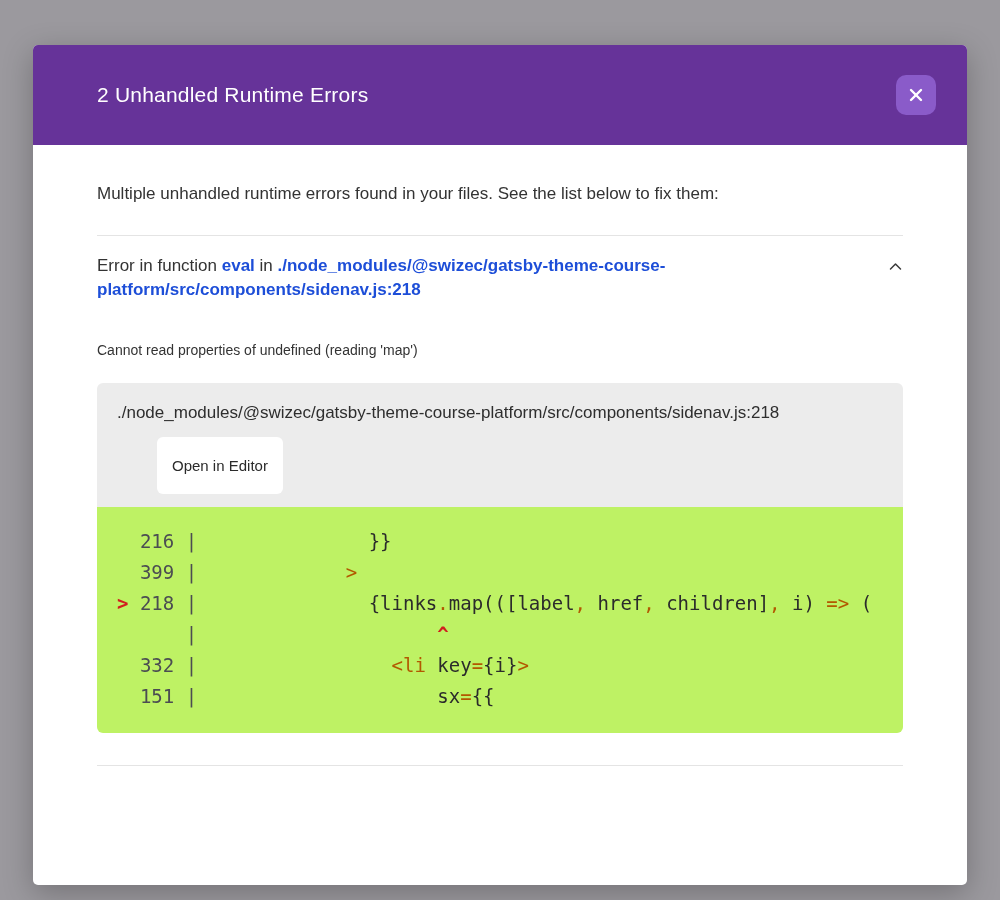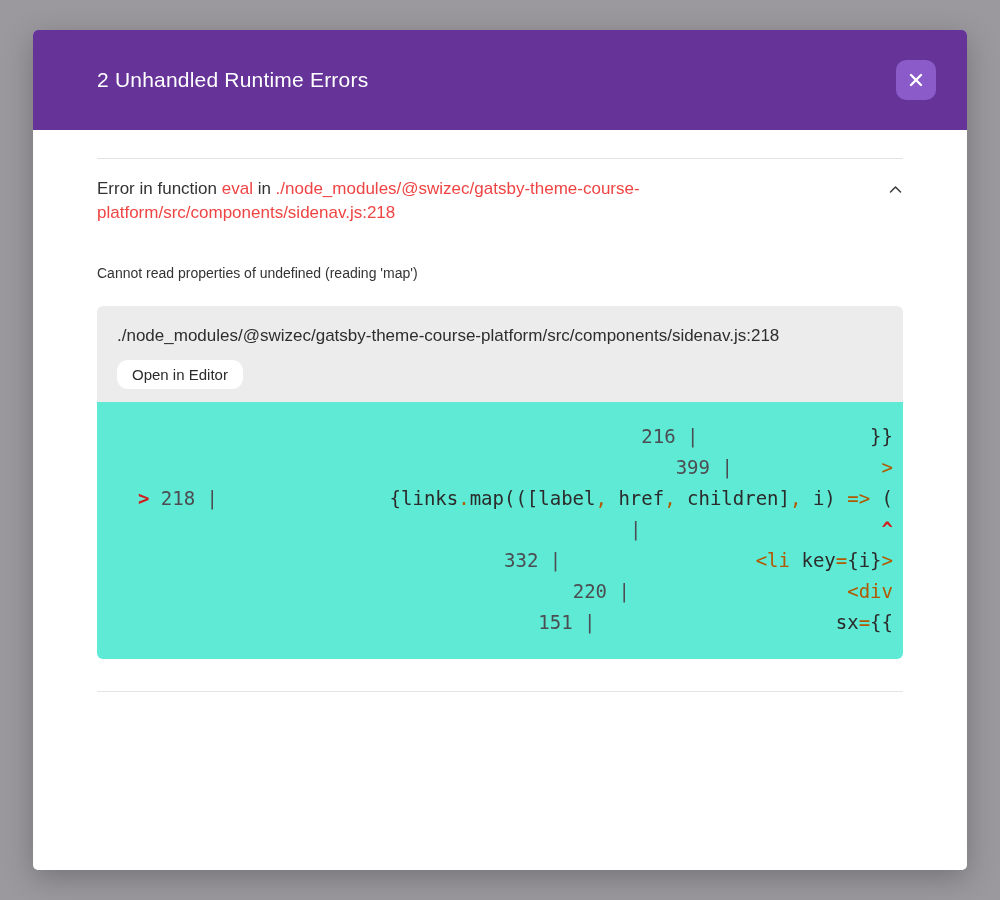--- a/index.html
+++ b/index.html
@@ -4,21 +4,21 @@
 <style>
   * { margin: 0; padding: 0; box-sizing: border-box; }
   html, body { width: 1000px; height: 900px; }
   body {
     background: #9b999e;
     font-family: "Liberation Sans", sans-serif;
     overflow: hidden;
   }
   .modal {
     position: absolute;
-    left: 33px; top: 30px;
+    left: 33px; top: 45px;
     width: 934px; height: 840px;
     background: #ffffff;
     border-radius: 5px;
     overflow: hidden;
     box-shadow: 0 8px 30px rgba(0,0,0,0.25);
   }
   .modal-header {
     background: #663399;
     height: 100px;
     display: flex;
@@ -61,21 +61,21 @@
     padding-top: 18px;
     cursor: pointer;
   }
   .acc-title {
     flex: 1;
     font-size: 17px;
     color: #333333;
     line-height: 24px;
     padding-right: 40px;
   }
-  .acc-title b { color: #ef4444; font-weight: 400; }
+  .acc-title b { color: #1d4ed8; font-weight: 700; }
   .chev {
     flex: 0 0 auto;
     margin-top: 4px;
   }
   .err-message {
     margin-top: 40px;
     font-size: 14px;
     color: #333333;
   }
   .source-box {
@@ -89,35 +89,35 @@
   }
   .source-path {
     font-size: 17px;
     color: #2e2e2e;
     line-height: 26px;
   }
   .open-editor-btn {
     margin-top: 11px;
     background: #ffffff;
     border: none;
-    border-radius: 11px;
-    padding: 6px 15px;
+    border-radius: 6px;
+    padding: 20px 15px;
     font-size: 15px;
     color: #2b2b2b;
     font-family: "Liberation Sans", sans-serif;
     cursor: pointer;
     display: inline-block;
+    margin-left: 40px;
   }
   .code-block {
-    background: #5eead4;
+    background: #bef264;
     padding: 19px 10px 21px 20px;
     font-family: "DejaVu Sans Mono", monospace;
     font-size: 19px;
     line-height: 31px;
-    text-align: right;
   }
   .code-line { white-space: pre; }
   .tok-gut  { color: #4b4d52; }
   .tok-pln  { color: #2b2b2b; }
   .tok-op   { color: #b25900; }
   .tok-mark { color: #d11f1f; font-weight: 700; }
   .acc2 { padding-bottom: 45px; }
   .sep2 { margin-top: 32px; }
 </style>
 </head>
@@ -132,20 +132,21 @@
         <svg width="18" height="18" viewBox="0 0 18 18">
           <line x1="4" y1="4" x2="14" y2="14" stroke="#ffffff" stroke-width="2.4" stroke-linecap="round"></line>
           <line x1="14" y1="4" x2="4" y2="14" stroke="#ffffff" stroke-width="2.4" stroke-linecap="round"></line>
         </svg>
       </span>
     </button>
   </div>
 
   <div class="content">
 
+    <p class="intro">Multiple unhandled runtime errors found in your files. See the list below to fix them:</p>
 
     <hr class="divider">
 
     <div class="acc-header">
       <div class="acc-title"><span>Error in function </span><b>eval</b><span> in </span><b>./node_modules/@swizec/gatsby-theme-course-platform/src/components/sidenav.js:218</b></div>
       <span class="chev">
         <svg width="15" height="11" viewBox="0 0 15 11">
           <polyline points="2.5,8 7.5,3 12.5,8" fill="none" stroke="#3a3a3a" stroke-width="1.5" stroke-linecap="round" stroke-linejoin="round"></polyline>
         </svg>
       </span>
@@ -157,21 +158,20 @@
       <div class="source-head">
         <div class="source-path">./node_modules/@swizec/gatsby-theme-course-platform/src/components/sidenav.js:218</div>
         <button class="open-editor-btn">Open in Editor</button>
       </div>
       <div class="code-block">
           <div class="code-line"><span class="tok-gut">  216 | </span><span class="tok-pln">              }}</span></div>
           <div class="code-line"><span class="tok-gut">  399 | </span><span class="tok-pln">            </span><span class="tok-op">&gt;</span></div>
           <div class="code-line"><span class="tok-mark">&gt; </span><span class="tok-gut">218 | </span><span class="tok-pln">              {links</span><span class="tok-op">.</span><span class="tok-pln">map(([label</span><span class="tok-op">,</span><span class="tok-pln"> href</span><span class="tok-op">,</span><span class="tok-pln"> children]</span><span class="tok-op">,</span><span class="tok-pln"> i) </span><span class="tok-op">=&gt;</span><span class="tok-pln"> (</span></div>
           <div class="code-line"><span class="tok-gut">      | </span><span class="tok-mark">                    ^</span></div>
           <div class="code-line"><span class="tok-gut">  332 | </span><span class="tok-pln">                </span><span class="tok-op">&lt;li</span><span class="tok-pln"> key</span><span class="tok-op">=</span><span class="tok-pln">{i}</span><span class="tok-op">&gt;</span></div>
-          <div class="code-line"><span class="tok-gut">  220 | </span><span class="tok-pln">                  </span><span class="tok-op">&lt;div</span></div>
           <div class="code-line"><span class="tok-gut">  151 | </span><span class="tok-pln">                    sx</span><span class="tok-op">=</span><span class="tok-pln">{{</span></div>
         </div>
     </div>
 
     <hr class="divider sep2">
 
 
   </div>
 </div>
 

